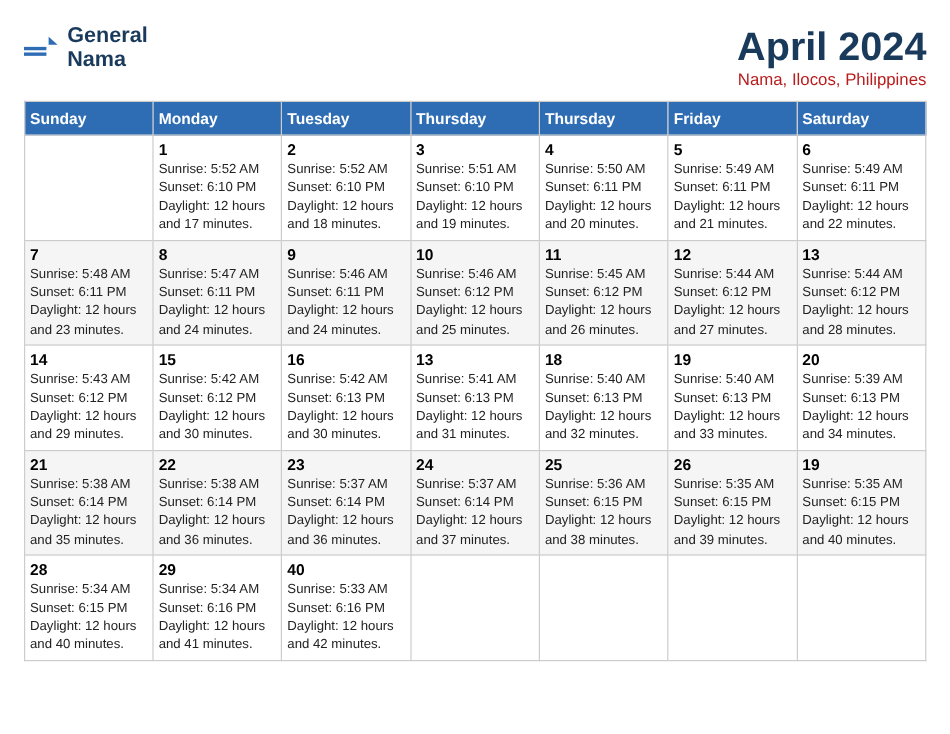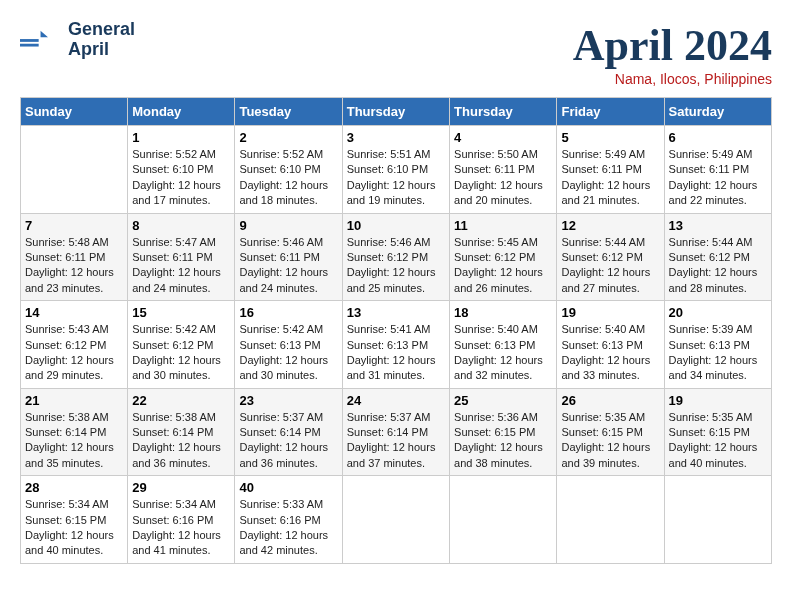--- a/index.html
+++ b/index.html
@@ -12,43 +12,42 @@
     }
     .header-area {
       display: flex;
       justify-content: space-between;
       align-items: flex-start;
       margin-bottom: 10px;
     }
     .logo {
       display: flex;
       align-items: center;
-      gap: 20px;
+      gap: 8px;
     }
     .logo-text {
       font-size: 18px;
       font-weight: bold;
       color: #1a3a5c;
       line-height: 1.1;
     }
     .logo-text span {
       display: block;
     }
     .logo-icon {
       width: 28px;
       height: 28px;
     }
     .title-area {
       text-align: right;
     }
     .month-title {
-      font-size: 44px;
+      font-size: 33px;
       font-weight: bold;
       color: #1a3a5c;
-      font-family: Liberation Serif, serif;
     }
     .location {
       font-size: 14px;
       color: #b91c1c;
     }
     table {
       width: 100%;
       border-collapse: collapse;
       font-size: 11px;
     }
@@ -92,21 +91,21 @@
 <div class="header-area">
   <div class="logo">
     <svg class="logo-icon" viewBox="0 0 30 30">
       <rect x="0" y="0" width="30" height="30" fill="white"></rect>
       <polygon points="22,5 30,12 22,12" fill="#2e6db4"></polygon>
       <rect x="0" y="14" width="20" height="3" fill="#2e6db4"></rect>
       <rect x="0" y="19" width="20" height="3" fill="#2e6db4"></rect>
     </svg>
     <div class="logo-text">
       <span>General</span>
-      <span>April</span>
+      <span>Nama</span>
     </div>
   </div>
   <div class="title-area">
     <div class="month-title">April 2024</div>
     <div class="location">Nama, Ilocos, Philippines</div>
   </div>
 </div>
 
 <table>
   <thead>

